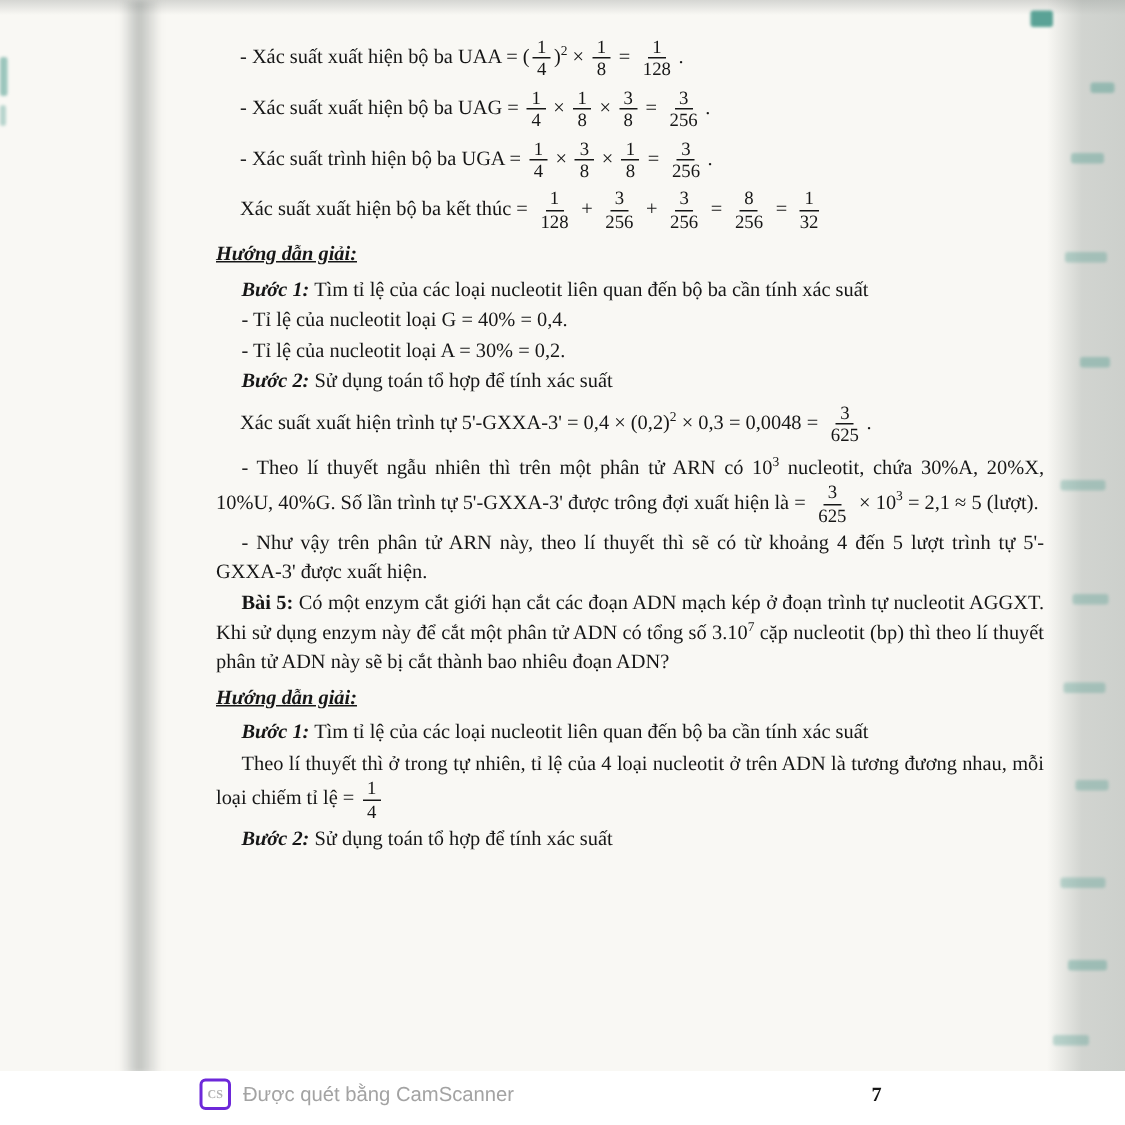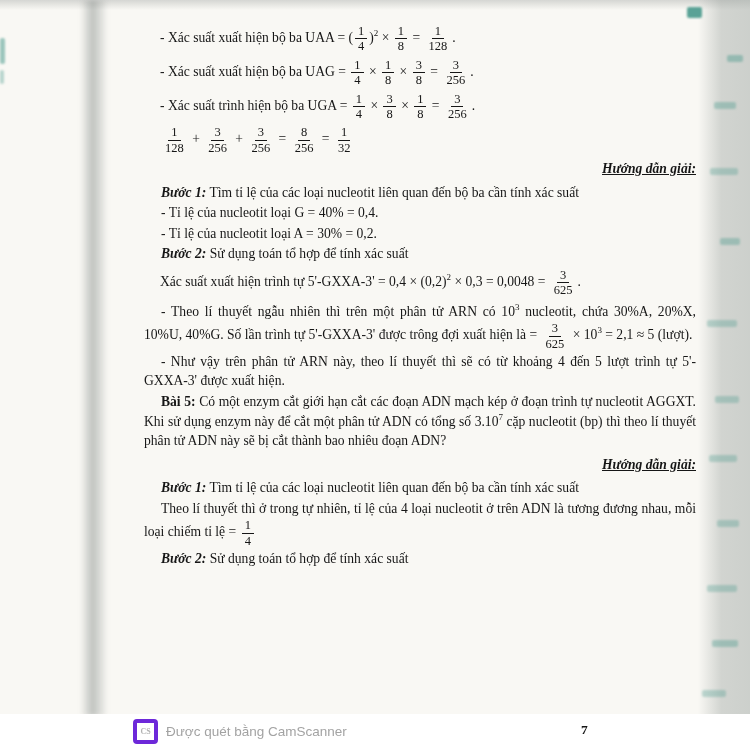--- a/index.html
+++ b/index.html
@@ -18,35 +18,35 @@
   .right-margin{position:absolute;right:0;top:0;width:52px;height:716px;
     background:linear-gradient(to right, rgba(150,158,154,0), rgba(150,158,154,0.40) 45%, rgba(168,175,171,0.55));}
   .artifacts i{position:absolute;background:#3f9486;filter:blur(1px);display:block;border-radius:2px;}
 
   
   .content{position:absolute;left:144px;top:20px;width:552px;font-size:13.6px;line-height:1.44;}
   .blk{margin:1px;}
   .line,.math{padding-left:16px;}
   .math{margin:4px 0;}
   .para{text-align:justify;text-indent:17px;margin:1px 0;}
-  .center{text-align:right;margin:4px 0;}
+  .center{text-align:left;margin:4px 0;}
   .center .b{text-decoration:underline;}
   .b{font-weight:bold;}
   .i{font-style:italic;}
   sup{font-size:9px;vertical-align:super;line-height:0;}
   .frac{display:inline-flex;flex-direction:column;align-items:center;vertical-align:middle;
     margin:0 2px;line-height:1.15;font-size:12.5px;text-indent:0;}
   .fnum{border-bottom:1px solid #161616;padding:0 3px;}
   .fden{padding:0 3px;}
 
   
   .bottom-strip{position:absolute;left:0;top:714px;width:750px;height:36px;background:#ffffff;}
   .watermark{position:absolute;left:133px;top:719px;display:flex;align-items:center;gap:8px;
     font-family:"Liberation Sans", sans-serif;color:#a3a3a3;font-size:13.5px;}
-  .cs-logo{width:17px;height:17px;border:4px solid #6d28d9;border-radius:4px;
+  .cs-logo{width:17px;height:17px;border:2px solid #6d28d9;border-radius:4px;
     display:flex;align-items:center;justify-content:center;
     font-size:8px;font-weight:bold;color:#b3b3b3;font-family:Liberation Serif, serif;}
   .page-number{position:absolute;left:581px;top:722px;font-weight:bold;font-size:13.5px;color:#161616;}
 </style>
 </head>
 <body>
 
 <div class="top-shadow"></div>
 <div class="page-shadow-left"></div>
 <div class="right-margin"></div>
@@ -97,21 +97,21 @@
       </span><span> × </span><span class="frac">
         <span class="fnum">3</span>
         <span class="fden">8</span>
       </span><span> × </span><span class="frac">
         <span class="fnum">1</span>
         <span class="fden">8</span>
       </span><span> = </span><span class="frac">
         <span class="fnum">3</span>
         <span class="fden">256</span>
       </span><span>.</span></div>
-    <div class="blk math"><span class="frac">
+    <div class="blk math"><span>Xác suất xuất hiện bộ ba kết thúc = </span><span class="frac">
         <span class="fnum">1</span>
         <span class="fden">128</span>
       </span><span> + </span><span class="frac">
         <span class="fnum">3</span>
         <span class="fden">256</span>
       </span><span> + </span><span class="frac">
         <span class="fnum">3</span>
         <span class="fden">256</span>
       </span><span> = </span><span class="frac">
         <span class="fnum">8</span>

